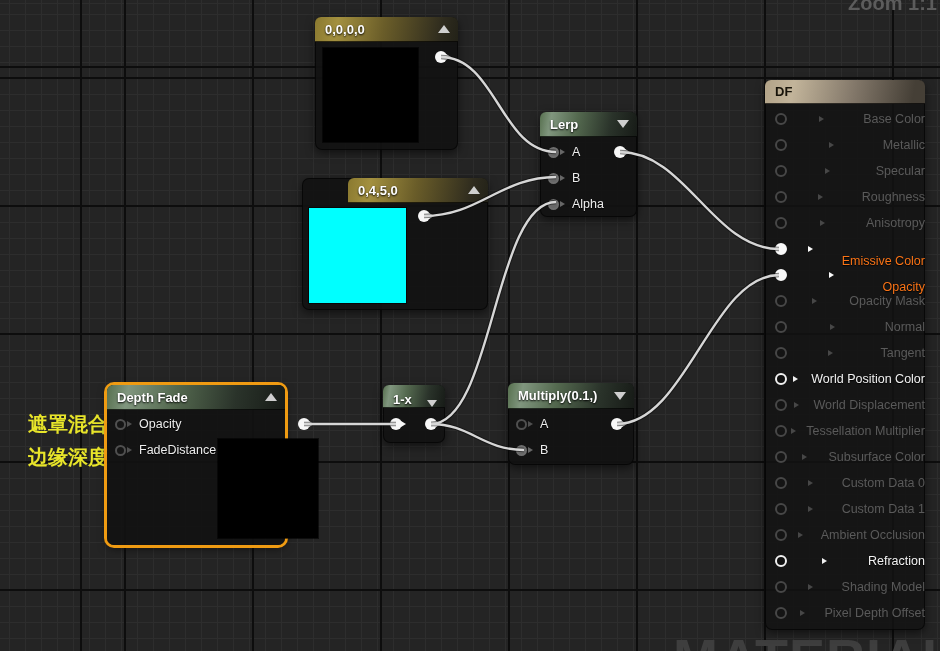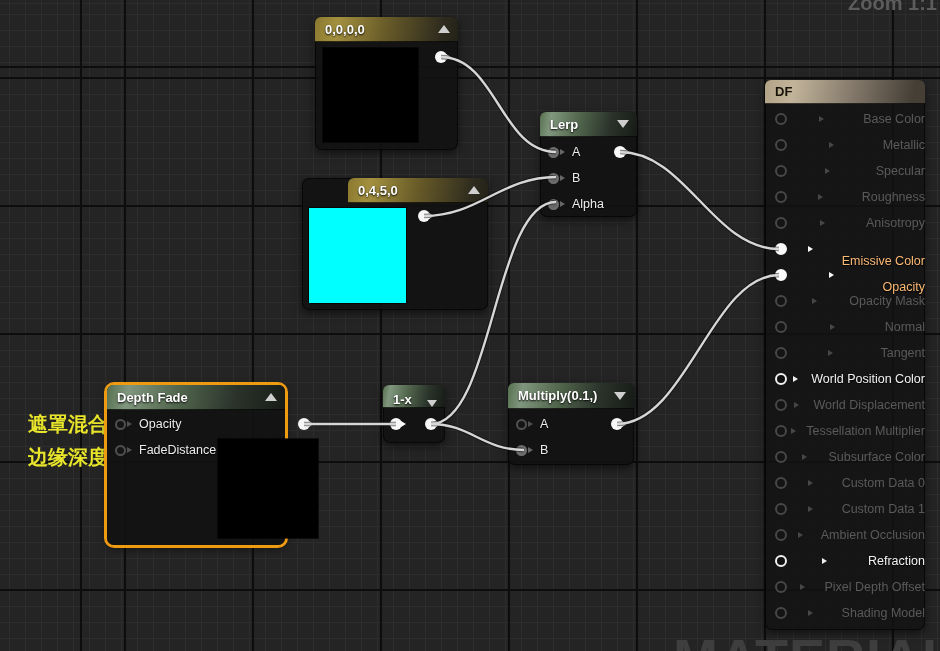--- a/index.html
+++ b/index.html
@@ -48,21 +48,21 @@
   .mpin-arrow{width:0;height:0;border-top:3px solid transparent;border-bottom:3px solid transparent;
     border-left:5px solid #474747;margin-left:1px;flex:none;}
   .mpin-label{font-size:12.5px;margin-left:8px;white-space:nowrap;}
   .mpin-row[data-state="disabled"] .mpin{border:2px solid #474747;background:rgba(20,20,20,0.4);}
   .mpin-row[data-state="disabled"] .mpin-label{color:#5a5a5a;}
   .mpin-row[data-state="active"] .mpin{border:2.5px solid #f0f0f0;background:#101010;}
   .mpin-row[data-state="active"] .mpin-arrow{border-left-color:#f0f0f0;}
   .mpin-row[data-state="active"] .mpin-label{color:#f2f2f2;text-shadow:0 1px 1px #000;}
   .mpin-row[data-state="connected"] .mpin{background:#fafafa;border:2px solid #fafafa;}
   .mpin-row[data-state="connected"] .mpin-arrow{border-left-color:#fafafa;}
-  .mpin-row[data-state="connected"] .mpin-label{color:#fdba74;text-shadow:0 1px 1px #000;margin-top:24px;}
+  .mpin-row[data-state="connected"] .mpin-label{color:#f97316;text-shadow:0 1px 1px #000;margin-top:24px;}
   .wires{position:absolute;left:0;top:0;z-index:4;pointer-events:none;}
   .annotation{position:absolute;z-index:1;font-size:20px;font-weight:bold;line-height:33px;
     color:#e8e52a;white-space:nowrap;}
   .zoom-label{position:absolute;top:-8px;right:3px;z-index:5;font-size:20px;font-weight:bold;color:#5c5c5c;}
   .watermark{position:absolute;left:673px;top:627px;z-index:0;font-size:54px;font-weight:800;
     color:#3e3e3e;letter-spacing:1px;white-space:nowrap;}
 </style>
 </head>
 <body>
 
@@ -252,26 +252,26 @@
         <span class="mpin-label">Ambient Occlusion</span>
       </div>
     <div class="mpin-row" data-state="active">
         <span class="mpin"></span>
         <span class="mpin-arrow"></span>
         <span class="mpin-label">Refraction</span>
       </div>
     <div class="mpin-row" data-state="disabled">
         <span class="mpin"></span>
         <span class="mpin-arrow"></span>
+        <span class="mpin-label">Shading Model</span>
+      </div>
+    <div class="mpin-row" data-state="disabled">
+        <span class="mpin"></span>
+        <span class="mpin-arrow"></span>
         <span class="mpin-label">Pixel Depth Offset</span>
-      </div>
-    <div class="mpin-row" data-state="disabled">
-        <span class="mpin"></span>
-        <span class="mpin-arrow"></span>
-        <span class="mpin-label">Shading Model</span>
       </div>
   </div>
 </div>
 
 <svg class="wires" width="940" height="651" viewBox="0 0 940 651">
   <g fill="none" stroke="#0b0b0b" stroke-width="4.5" opacity="0.5">
     <path d="M441,57 C496,57 501,152 556,152"></path>
     <path d="M424,216 C479,216 501,177 556,177"></path>
     <path d="M431,424 C493,424 494,202 556,202"></path>
     <path d="M304,424 L396,424"></path>

